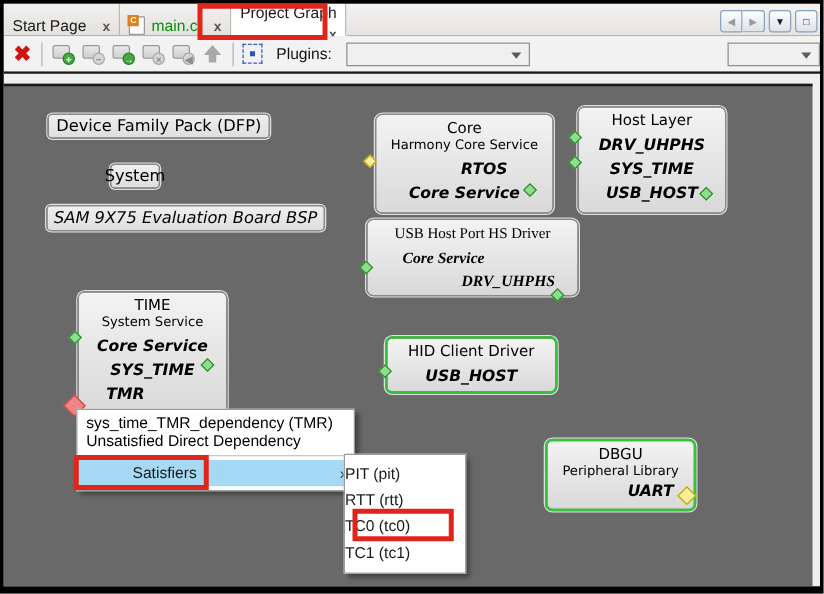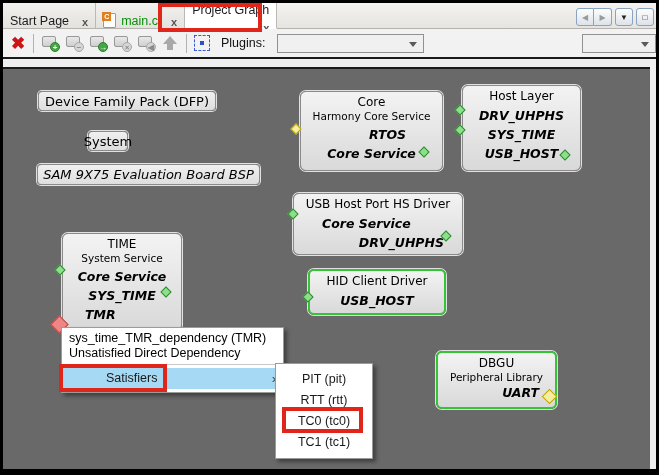--- a/index.html
+++ b/index.html
@@ -80,21 +80,21 @@
   .diamond.red{background:#ef8686;border:1px solid #b84a4a;width:13px;height:13px;z-index:11;}
   
   .ctxmenu{position:absolute;left:58px;top:324px;width:223px;background:#fff;border:1px solid #9b9b9b;
     box-shadow:3px 3px 4px rgba(0,0,0,.4);z-index:50;padding:3px 0 3px 0;font-size:12.5px;}
   .ctxmenu .hline{padding:0 0 0 7px;line-height:15px;color:#000;white-space:nowrap;}
   .ctxmenu .msep{border-top:1px solid #c8c8c8;margin:3px 3px 3px 40px;}
   .ctxmenu .mitem{position:relative;height:21px;line-height:21px;padding-left:44px;background:#a6d9f4;}
   .ctxmenu .mitem .arrow{position:absolute;right:7px;top:0;color:#444;font-size:13px;}
   .submenu{position:absolute;left:272px;top:360px;width:98px;background:#fff;border:1px solid #9b9b9b;
     box-shadow:3px 3px 4px rgba(0,0,0,.4);z-index:55;padding:5px 0;font-size:12.5px;}
-  .submenu .sitem{height:21px;line-height:21px;text-align:center;white-space:nowrap;}
+  .submenu .sitem{height:21px;line-height:21px;text-align:left;white-space:nowrap;}
   
   .annot{position:absolute;border:4px solid #e0251b;z-index:100;pointer-events:none;}
   .annot.tab-a{left:155px;top:0;width:104px;height:29px;}
   .annot.sat-a{left:56px;top:361px;width:108px;height:28px;}
   .annot.tc0-a{left:279px;top:404px;width:81px;height:26px;}
 </style>
 </head>
 <body>
 
 <div class="window">
@@ -189,21 +189,21 @@
     <div class="entry">Core Service</div>
   </div>
 
   <div class="node" style="left:459px;top:82px;width:119px;height:86px;">
     <div class="title">Host Layer</div>
     <div class="entry first">DRV_UHPHS</div>
     <div class="entry">SYS_TIME</div>
     <div class="entry">USB_HOST</div>
   </div>
 
-  <div class="node" style="left:290px;top:190px;width:170px;height:62px;">
+  <div class="node" style="left:290px;top:172px;width:170px;height:62px;font-family:Liberation Serif, serif;">
     <div class="title">USB Host Port HS Driver</div>
     <div class="entry first al" style="padding-left:28px;">Core Service</div>
     <div class="entry ar" style="padding-right:18px;">DRV_UHPHS</div>
   </div>
 
   <div class="node green" style="left:305px;top:266px;width:138px;height:46px;">
     <div class="title">HID Client Driver</div>
     <div class="entry first">USB_HOST</div>
   </div>
 

